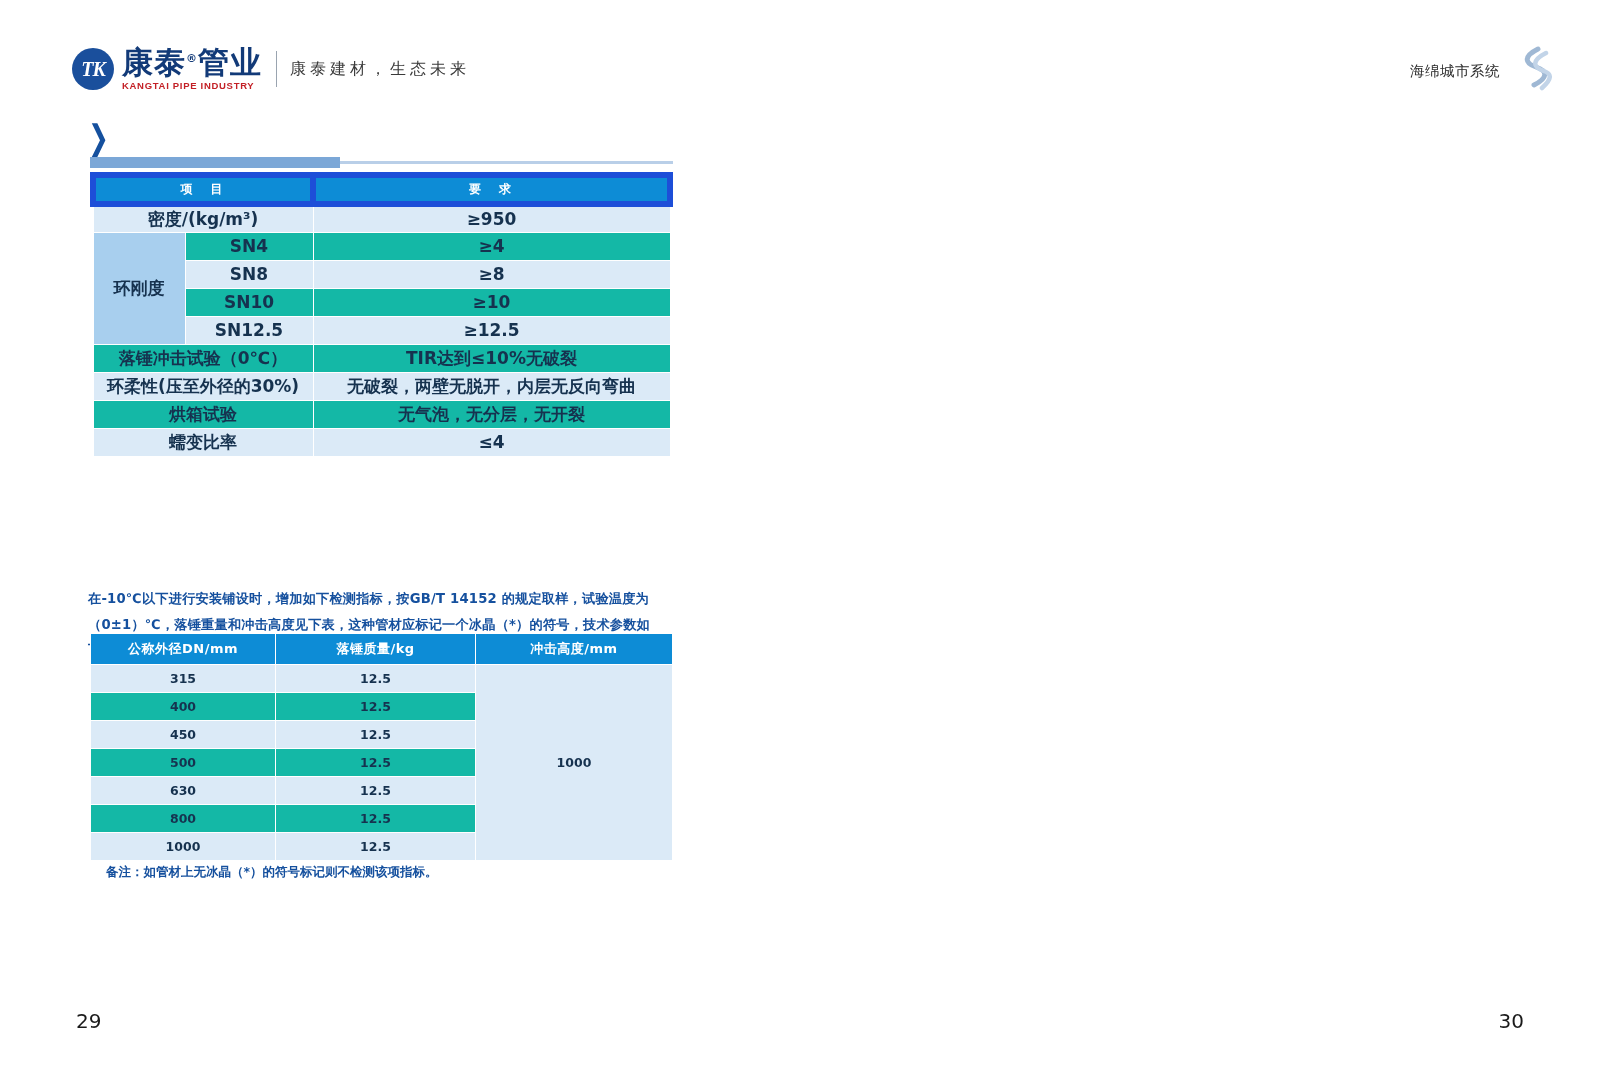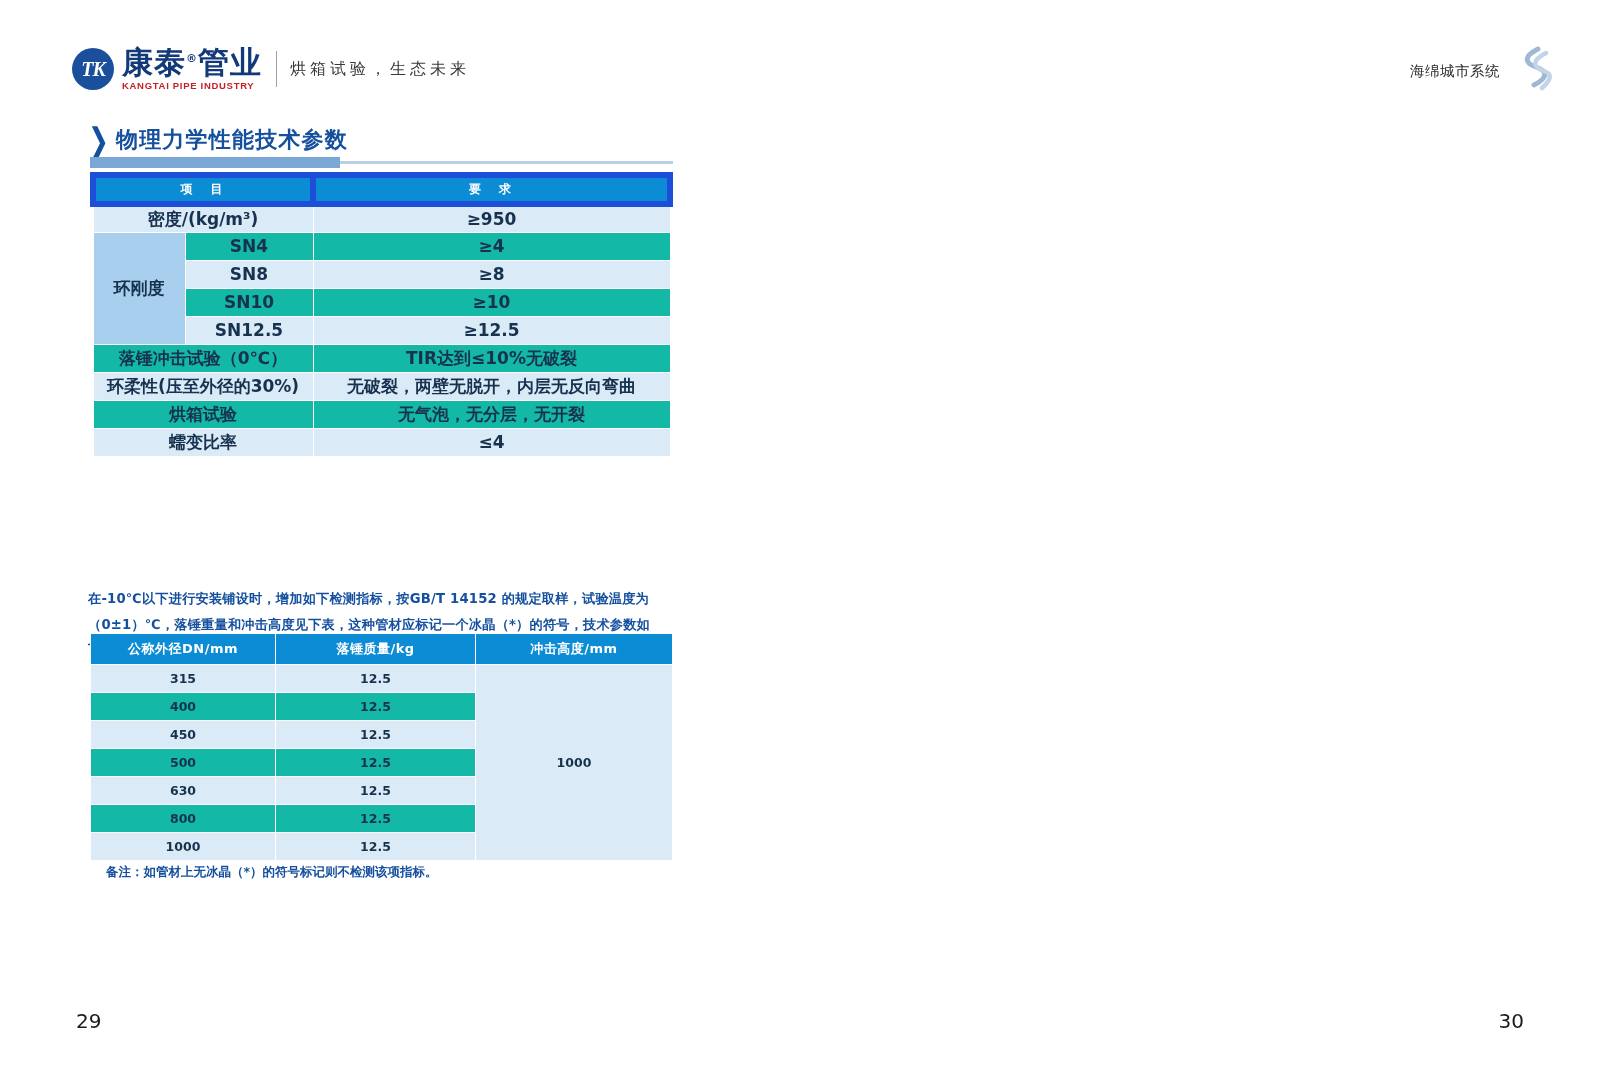--- a/index.html
+++ b/index.html
@@ -91,26 +91,25 @@
 
   <div class="page page-left">
 
     <div class="logo-area">
       <div class="logo-mark">TK</div>
       <div class="logo-text">
         <div class="logo-cn"><span>康泰</span><sup>®</sup><span>管业</span></div>
         <div class="logo-en">KANGTAI PIPE INDUSTRY</div>
       </div>
       <div class="logo-div"></div>
-      <div class="logo-slogan">烘箱试验，生态未来</div>
+      <div class="logo-slogan">康泰建材，生态未来</div>
     </div>
 
     <div class="sec-title" style="left:88px; top:125px;">
       <span class="chev">❯</span>
-      <span class="txt">物理力学性能技术参数</span>
     </div>
     <div class="title-bar" style="left:90px; top:157px; width:583px;">
       <div class="seg1" style="width:250px;"></div>
       <div class="seg2" style="left:250px; right:0;"></div>
     </div>
 
     <table class="tbl1">
       <thead>
         <tr>
           <th colspan="2" style="width:220px;">项　目</th>

